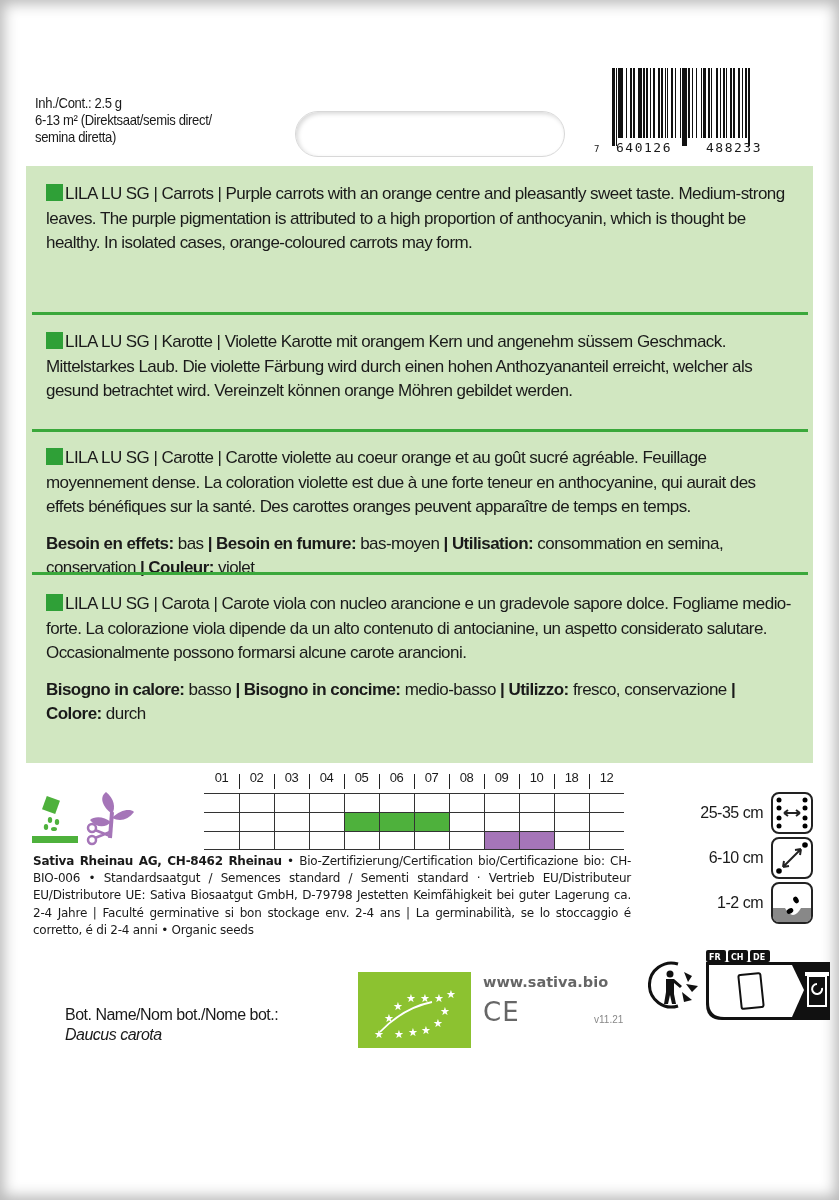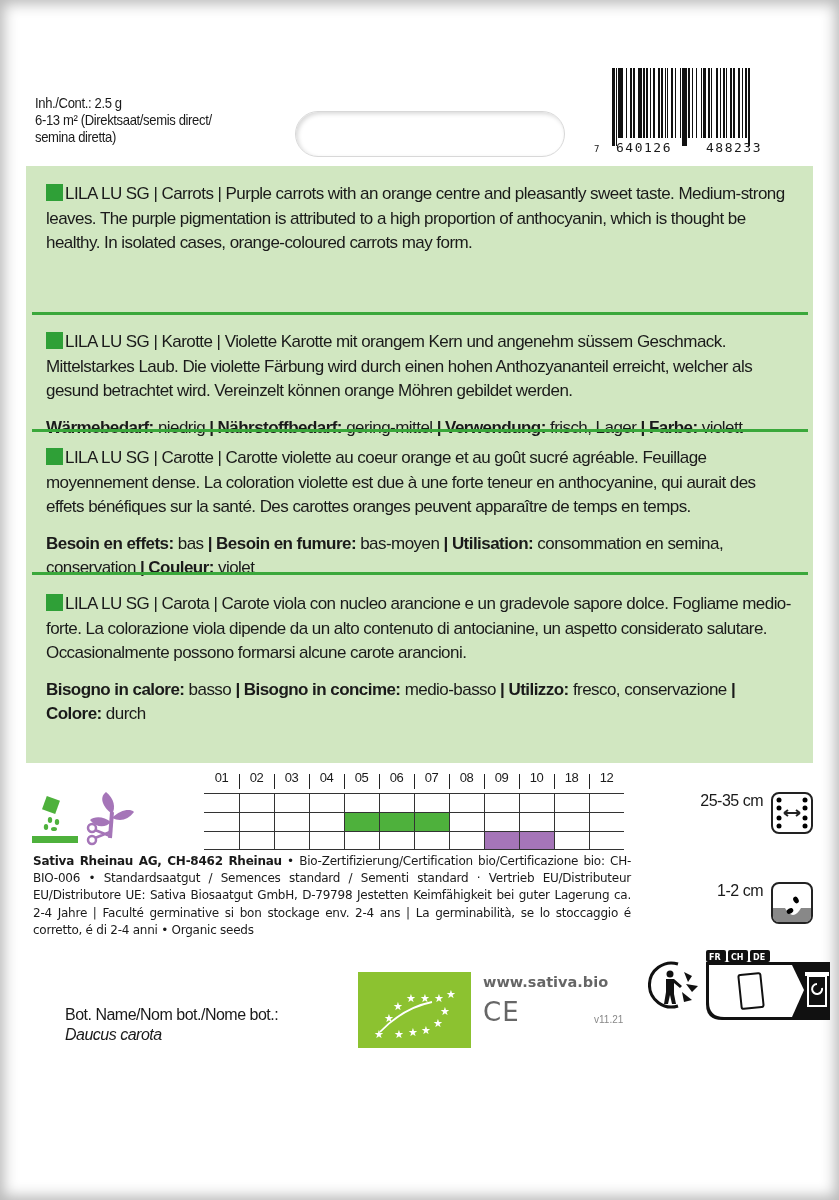--- a/index.html
+++ b/index.html
@@ -46,21 +46,21 @@
   .cal-head div + div::before { content: ""; position: absolute; left: 0; top: 4px; height: 15px; border-left: 1px solid #222; }
   .cal-grid { position: relative; width: 420px; }
   .cal-row { display: flex; border-top: 1.5px solid #333; height: 19px; }
   .cal-row:last-child { border-bottom: 1.5px solid #333; }
   .cal-cell { width: 35px; height: 100%; }
   .cal-cell + .cal-cell { border-left: 1.3px solid #333; }
 
   .sow-icon { position: absolute; left: 32px; top: 796px; width: 46px; height: 48px; }
   .harvest-icon { position: absolute; left: 84px; top: 790px; width: 52px; height: 56px; }
 
-  .spacing { position: absolute; right: 26px; font-size: 16px; letter-spacing: -0.5px; display: flex; }
+  .spacing { position: absolute; right: 26px; font-size: 16px; letter-spacing: -0.5px; display: flex; align-items: center; }
   .spacing .lbl { margin-right: 8px; }
   .spacing .box { width: 42px; height: 42px; border: 2px solid #222; border-radius: 8px; position: relative; overflow: hidden; }
 
   .company {
     position: absolute; left: 33px; top: 853px; width: 598px; font-family: "DejaVu Sans", sans-serif;
     font-size: 12px; line-height: 17.2px; letter-spacing: -0.25px; text-align: justify;
   }
   .company b { font-weight: bold; }
 
   .botname { position: absolute; left: 65px; top: 1005px; font-size: 16px; line-height: 20px; letter-spacing: -0.5px; }
@@ -168,23 +168,20 @@
   </div>
 
   <div class="green-panel">
     <div class="lang-block" style="top:4px">
       <p><span class="sq"></span><span>LILA LU SG | Carrots | Purple carrots with an orange centre and pleasantly sweet taste. Medium-strong leaves. The purple pigmentation is attributed to a high proportion of anthocyanin, which is thought be healthy. In isolated cases, orange-coloured carrots may form.</span></p>
     </div>
     <div class="divider" style="top:146px"></div>
 
     <div class="lang-block" style="top:152px">
       <p><span class="sq"></span><span>LILA LU SG | Karotte | Violette Karotte mit orangem Kern und angenehm süssem Geschmack. Mittelstarkes Laub. Die violette Färbung wird durch einen hohen Anthozyananteil erreicht, welcher als gesund betrachtet wird. Vereinzelt können orange Möhren gebildet werden.</span></p>
-      <p class="props" style="margin-top:6px">
-        <b>Wärmebedarf:</b><span> niedrig </span><b>| Nährstoffbedarf:</b><span> gering-mittel </span><b>| Verwendung:</b><span> frisch, Lager </span><b>| Farbe:</b><span> violett</span>
-      </p>
     </div>
     <div class="divider" style="top:263px"></div>
 
     <div class="lang-block" style="top:268px">
       <p><span class="sq"></span><span>LILA LU SG | Carotte | Carotte violette au coeur orange et au goût sucré agréable. Feuillage moyennement dense. La coloration violette est due à une forte teneur en anthocyanine, qui aurait des effets bénéfiques sur la santé. Des carottes oranges peuvent apparaître de temps en temps.</span></p>
       <p class="props" style="margin-top:6px">
         <b>Besoin en effets:</b><span> bas </span><b>| Besoin en fumure:</b><span> bas-moyen </span><b>| Utilisation:</b><span> consommation en semina, conservation </span><b>| Couleur:</b><span> violet</span>
       </p>
     </div>
     <div class="divider" style="top:406px"></div>
@@ -283,20 +280,29 @@
       <rect x="1" y="1" width="40" height="40" rx="7" fill="none" stroke="#222" stroke-width="2"></rect>
       <circle cx="8" cy="8" r="2.5"></circle>
         <circle cx="8" cy="16" r="2.5"></circle>
         <circle cx="8" cy="26" r="2.5"></circle>
         <circle cx="8" cy="34" r="2.5"></circle>
       <circle cx="34" cy="8" r="2.5"></circle>
         <circle cx="34" cy="16" r="2.5"></circle>
         <circle cx="34" cy="26" r="2.5"></circle>
         <circle cx="34" cy="34" r="2.5"></circle>
       <path d="M13 21 H29 M13 21 l4 -3 M13 21 l4 3 M29 21 l-4 -3 M29 21 l-4 3" stroke="#222" stroke-width="2" fill="none"></path>
+    </svg>
+  </div>
+  <div class="spacing" style="top:837px">
+    <span class="lbl">6-10 cm</span>
+    <svg class="box" viewBox="0 0 42 42" style="border:none;overflow:visible">
+      <rect x="1" y="1" width="40" height="40" rx="7" fill="none" stroke="#222" stroke-width="2"></rect>
+      <circle cx="34" cy="8" r="2.8"></circle>
+        <circle cx="8" cy="34" r="2.8"></circle>
+      <path d="M12 30 L30 12 M12 30 l1 -6 M12 30 l6 -1 M30 12 l-6 1 M30 12 l-1 6" stroke="#222" stroke-width="2" fill="none"></path>
     </svg>
   </div>
   <div class="spacing" style="top:882px">
     <span class="lbl">1-2 cm</span>
     <svg class="box" viewBox="0 0 42 42" style="border:none;overflow:visible">
       <rect x="1" y="1" width="40" height="40" rx="7" fill="none" stroke="#222" stroke-width="2"></rect>
       <path d="M2 26 H40 V34 Q40 40 34 40 H8 Q2 40 2 34 Z" fill="#888"></path>
       <path d="M14 26 Q22 40 30 26 Z" fill="#fff"></path>
       <ellipse cx="25" cy="18" rx="2.5" ry="3.5" transform="rotate(-30 25 18)"></ellipse>
       <ellipse cx="19" cy="29" rx="3.5" ry="2.5" transform="rotate(-30 19 29)"></ellipse>

